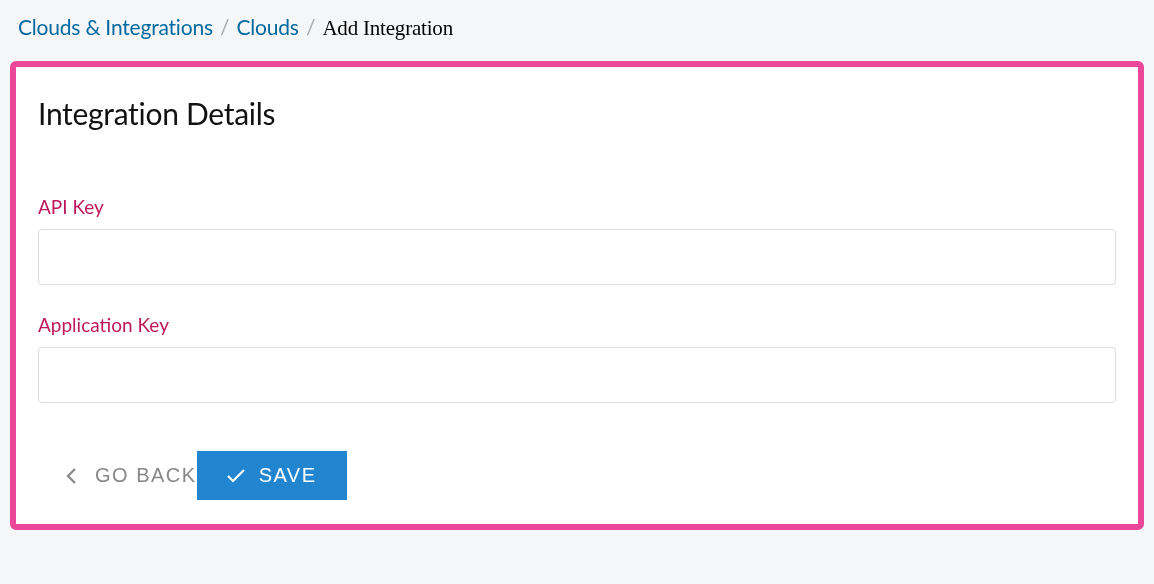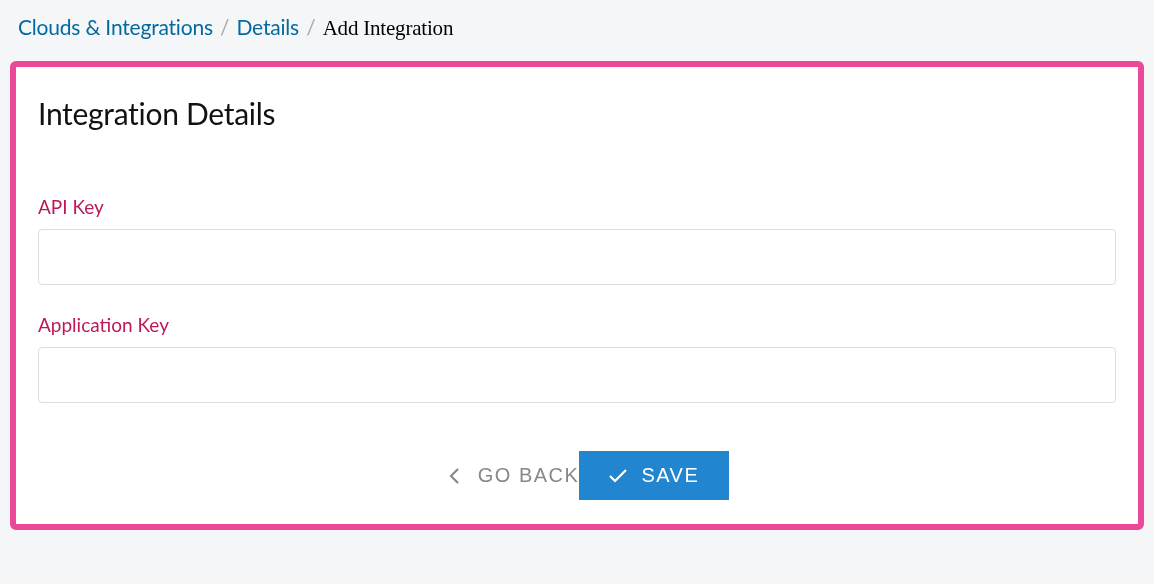--- a/index.html
+++ b/index.html
@@ -63,21 +63,21 @@
       height: 56px;
       border: 1px solid #dcdde0;
       border-radius: 4px;
       padding: 0 14px;
       font-size: 16px;
       background: #fff;
       color: #333;
     }
     .actions {
       display: flex;
-      justify-content: center;
+      justify-content: flex-start;
       align-items: center;
       margin-top: 48px;
       padding: 0 4px;
       padding-left: 28px;
     }
     .btn-back {
       display: inline-flex;
       align-items: center;
       gap: 18px;
       background: transparent;
@@ -111,21 +111,21 @@
       width: 18px;
       height: 14px;
     }
   </style>
 </head>
 <body>
 
 <div class="breadcrumb">
   <a>Clouds &amp; Integrations</a>
   <span class="sep">/</span>
-  <a>Details</a>
+  <a>Clouds</a>
   <span class="sep">/</span>
   <span class="current">Add Integration</span>
 </div>
 
 <div class="card">
   <h1 class="card-title">Integration Details</h1>
 
   <div class="form-group">
     <label class="form-label">API Key</label>
     <input type="text" class="form-input" value="" style="">

